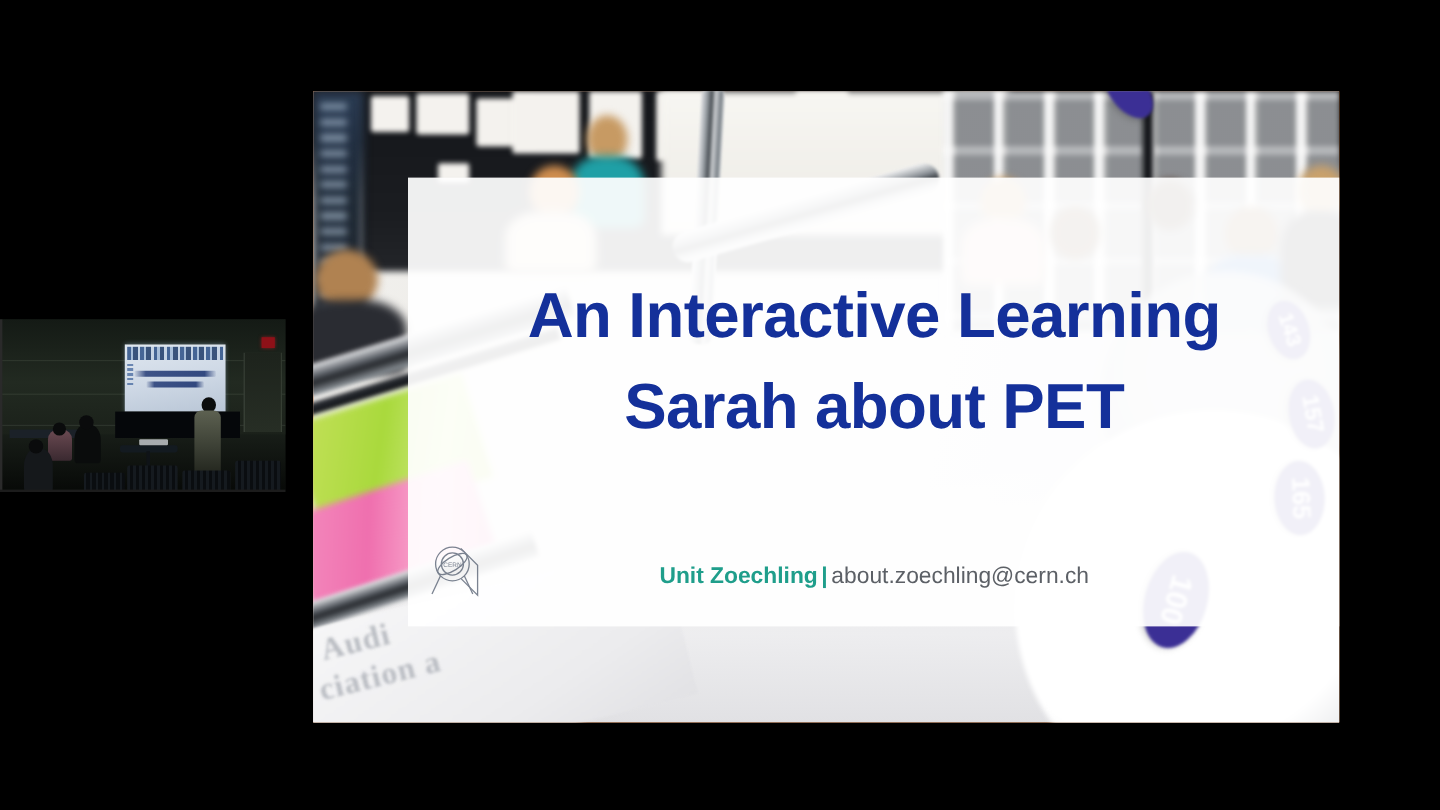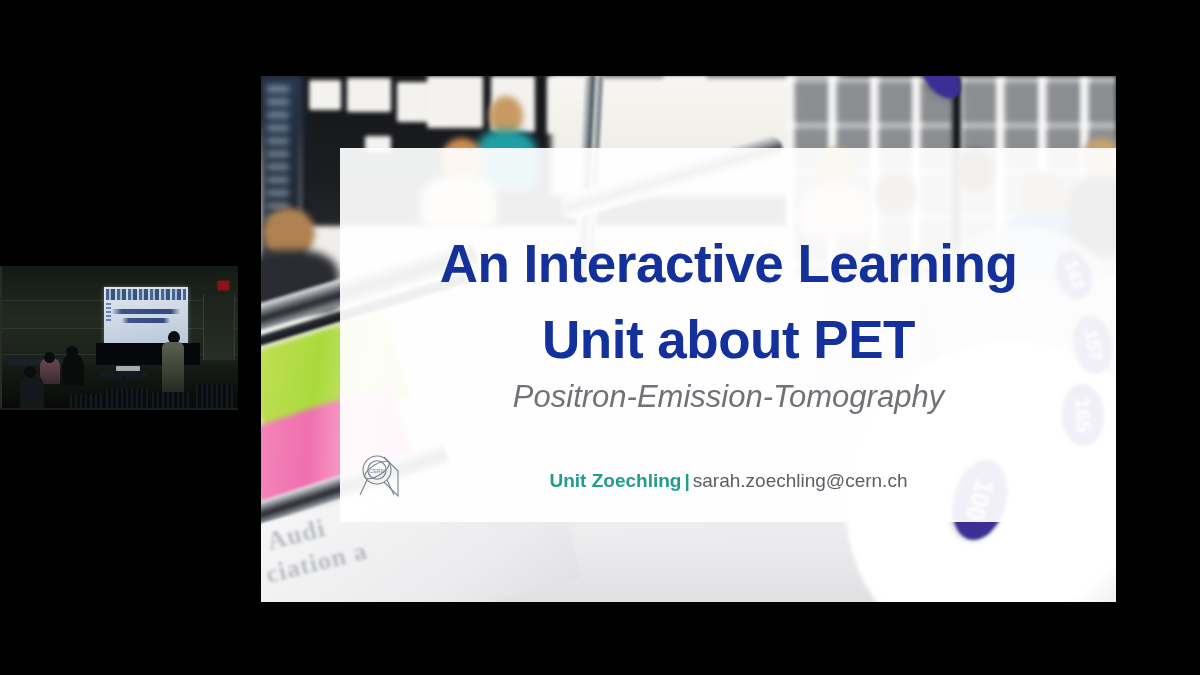--- a/index.html
+++ b/index.html
@@ -493,27 +493,26 @@
       <div class="token" style="right:150px;top:-14px;width:50px;height:30px;font-size:15px;transform:rotate(50deg);">
         <span></span>
       </div>
     </div>
 
     <div class="card">
       <div class="card-inner">
 
         <div class="title">
           <span class="l1">An Interactive Learning</span>
-          <span class="l2">Unit about PET</span>
+          <span class="l2">Sarah about PET</span>
         </div>
 
-        <div class="subtitle">Positron-Emission-Tomography</div>
 
         <div class="author-line">
-          <span class="author-name">Unit Zoechling</span><span class="author-sep">|</span><span class="author-mail">sarah.zoechling@cern.ch</span>
+          <span class="author-name">Unit Zoechling</span><span class="author-sep">|</span><span class="author-mail">about.zoechling@cern.ch</span>
         </div>
 
         <svg class="cern-logo" viewBox="0 0 44 50">
           <g fill="none" stroke="#4a5568" stroke-width="1.1">
             <circle cx="19" cy="20" r="14"></circle>
             <circle cx="19" cy="20" r="9.2"></circle>
             <ellipse cx="19" cy="20" rx="14" ry="5.5" transform="rotate(-32 19 20)"></ellipse>
             <path d="M26 7 L40 21 L40 46 L26 32"></path>
             <path d="M9 30 L2 45"></path>
             <path d="M29 30 L36 45"></path>

